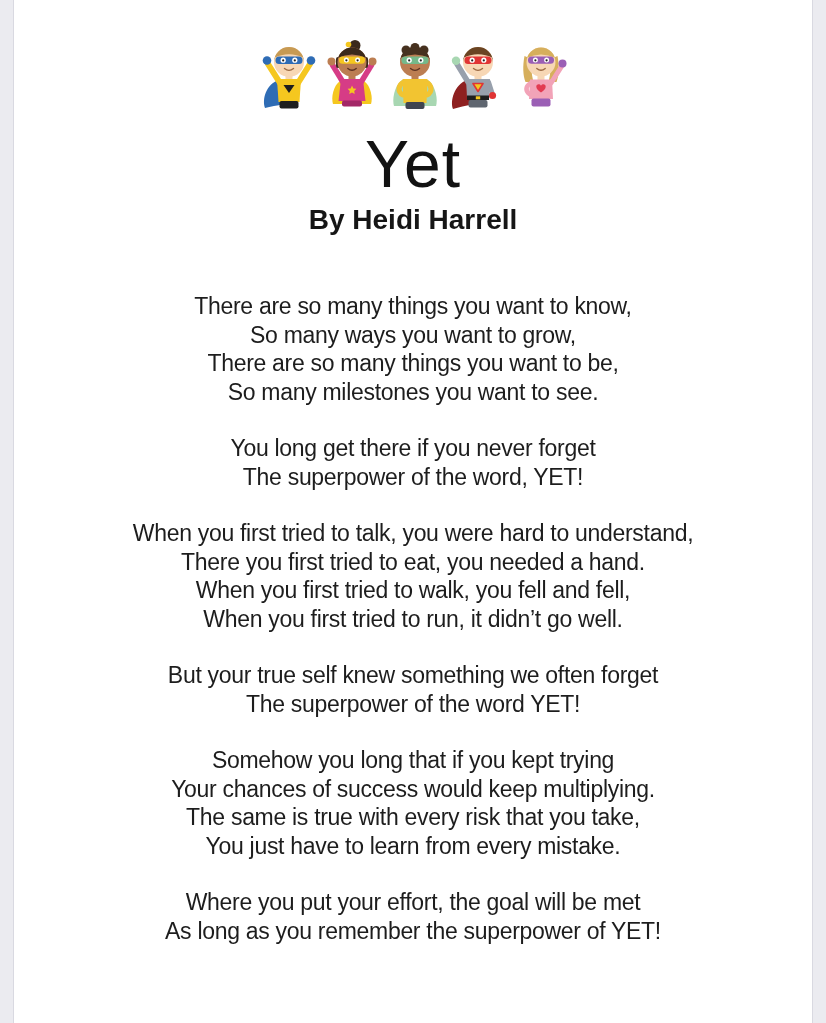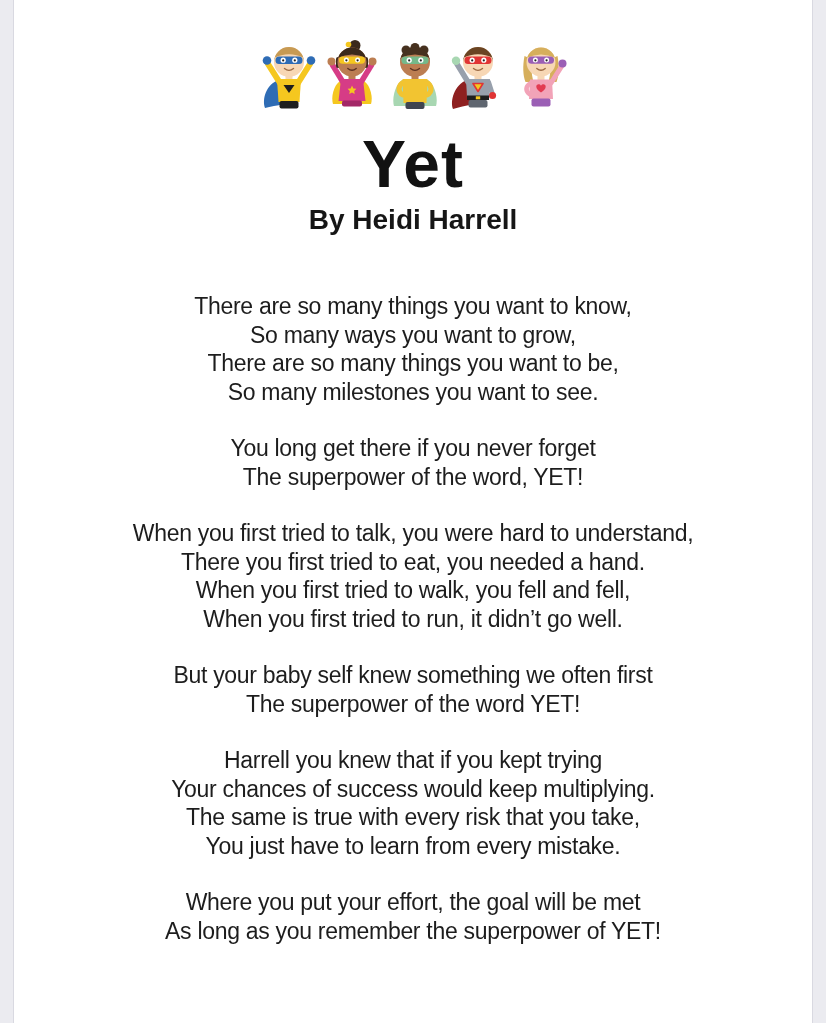--- a/index.html
+++ b/index.html
@@ -21,21 +21,21 @@
 
   .content { position:relative; text-align:center; }
 
   .clipart-wrap { margin:38px auto 0; width:310px; height:86px; }
   .clipart-wrap svg { display:block; }
 
   .title {
     margin:6px 0 0;
     font-size:66px;
     line-height:1.05;
-    font-weight:700;
+    font-weight:400;
     letter-spacing:1px;
     color:#121212;
   }
   .byline {
     margin-top:8px;
     font-size:28px;
     line-height:26px;
     font-weight:700;
     color:#161616;
   }
@@ -184,25 +184,25 @@
         <span class="line">You long get there if you never forget</span>
         <span class="line">The superpower of the word, YET!</span>
       </p>
       <p class="stanza">
         <span class="line">When you first tried to talk, you were hard to understand,</span>
         <span class="line">There you first tried to eat, you needed a hand.</span>
         <span class="line">When you first tried to walk, you fell and fell,</span>
         <span class="line">When you first tried to run, it didn’t go well.</span>
       </p>
       <p class="stanza">
-        <span class="line">But your baby self knew something we often first</span>
+        <span class="line">But your true self knew something we often forget</span>
         <span class="line">The superpower of the word YET!</span>
       </p>
       <p class="stanza">
-        <span class="line">Harrell you knew that if you kept trying</span>
+        <span class="line">Somehow you long that if you kept trying</span>
         <span class="line">Your chances of success would keep multiplying.</span>
         <span class="line">The same is true with every risk that you take,</span>
         <span class="line">You just have to learn from every mistake.</span>
       </p>
       <p class="stanza">
         <span class="line">Where you put your effort, the goal will be met</span>
         <span class="line">As long as you remember the superpower of YET!</span>
       </p>
     </div>
 

